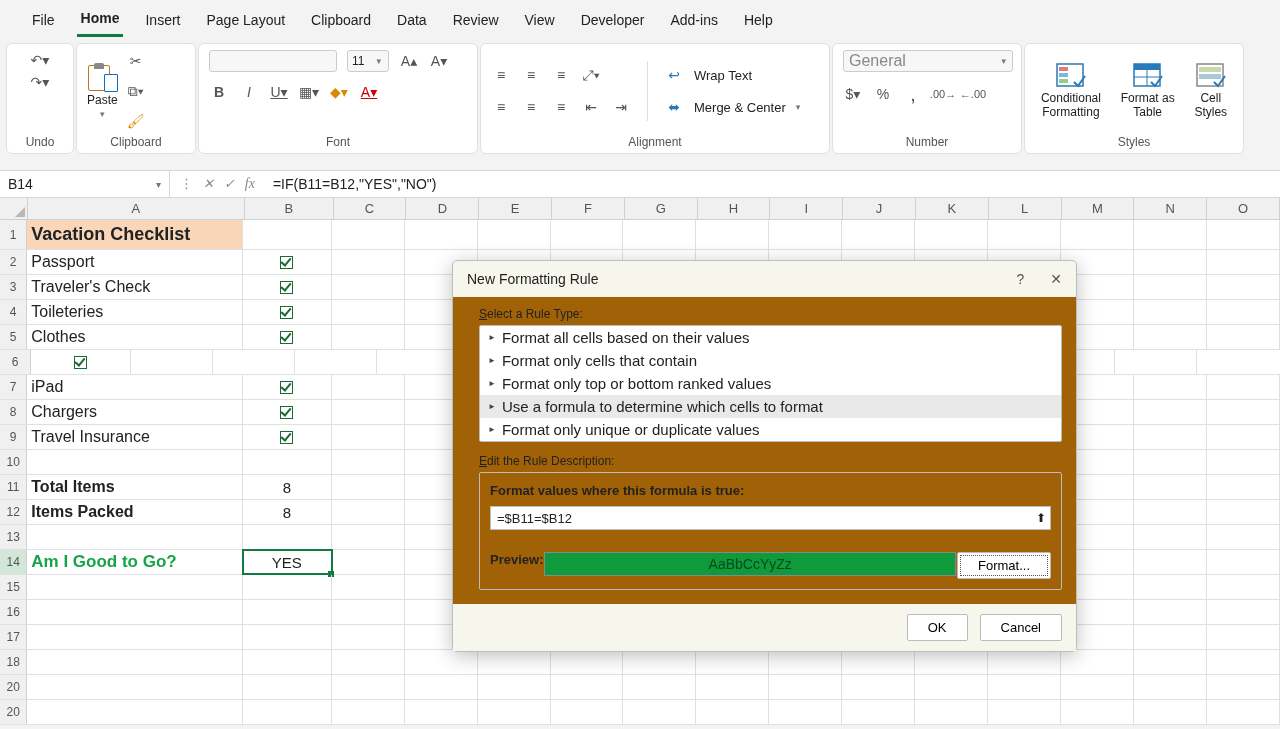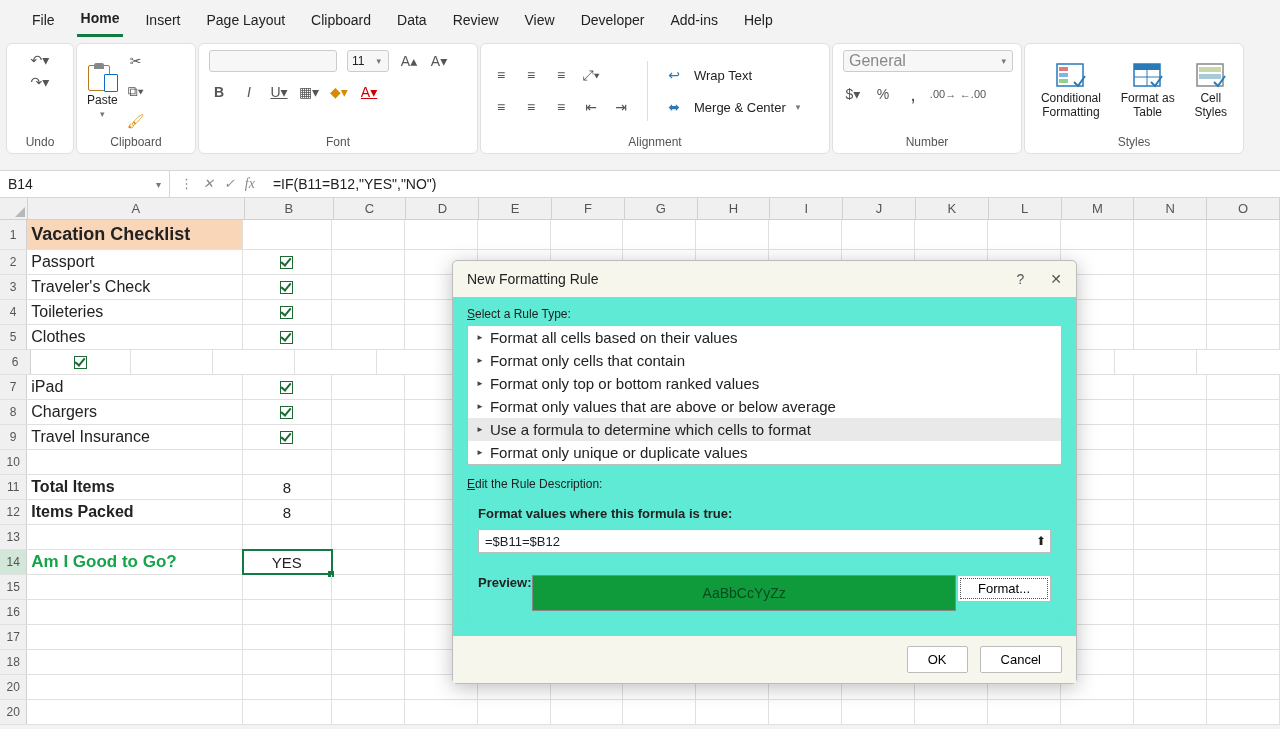--- a/index.html
+++ b/index.html
@@ -56,34 +56,34 @@
   .chk::after { content:""; position:absolute; left:2px; top:-1px; width:4px; height:8px; border:solid #1c6934; border-width:0 2px 2px 0; transform:rotate(40deg);}
   .bigtext { font-size:16px;}
   .bold { font-weight:bold;}
   .green { color:#16a34a; font-weight:bold; font-size:17px;}
   .active-cell { outline:2px solid #107c41; outline-offset:-1px; position:relative;}
   .active-cell::after { content:""; position:absolute; right:-3px; bottom:-3px; width:6px; height:6px; background:#107c41;}
   
   .dialog { position:absolute; left:452px; top:260px; width:625px; background:#f7f6ed; border:1px solid #bcbcbc; border-radius:5px; box-shadow:0 4px 20px rgba(0,0,0,.25); }
   .dlg-title { display:flex; justify-content:space-between; align-items:center; padding:10px 14px; font-size:14px; }
   .dlg-title .right { display:flex; gap:26px; color:#555;}
-  .dlg-body { background:#5eead4; padding:10px 14px 14px 14px;}
+  .dlg-body { background:#a16207; padding:10px 14px 14px 26px;}
   .section-label { font-size:12px; margin-bottom:4px; }
   .section-label .ul { text-decoration: underline; }
   .rule-list { border:1px solid #bcbcbc; border-radius:2px; margin-bottom:12px; background:#fff;}
   .rule-list .opt { padding:3px 8px; font-size:15px; display:flex; align-items:center; gap:6px;text-align:center;}
   .rule-list .opt.sel { background:#e9e9e9;}
   .rule-list .opt::before { content:"►"; font-size:8px; color:#444;}
   .desc-box { border:1px solid #bcbcbc; border-radius:2px; padding:10px; }
   .desc-box .lbl { font-weight:bold; font-size:13px; margin-bottom:8px;}
   .formula-input { border:1px solid #bcbcbc; height:24px; display:flex; align-items:center; padding:0 6px; font-size:13px; position:relative; background:#fff;}
   .formula-input .picker { position:absolute; right:4px; font-size:12px;}
   .preview-row { display:flex; align-items:flex-start; gap:1px; margin-top:22px;}
   .preview-row .pl { font-weight:bold; font-size:13px;}
-  .preview-swatch { flex:1; height:36px; background:#0f9b3c; border:1px solid #888; display:flex; align-items:center; justify-content:center; font-size:14px; color:#074a1c;}
+  .preview-swatch { flex:1; height:24px; background:#0f9b3c; border:1px solid #888; display:flex; align-items:center; justify-content:center; font-size:14px; color:#074a1c;}
   .fmt-btn, .dlg-btn { border:1px solid #bcbcbc; background:#fff; padding:5px 20px; font-size:13px; border-radius:2px; cursor:pointer;}
   .fmt-btn { outline:1.5px dotted #555; outline-offset:-4px; }
   .dlg-footer { display:flex; justify-content:flex-end; gap:12px; padding:10px 14px; background:#f7f6ed;}
 </style>
 </head>
 <body>
 
 <div class="menu-bar" id="menu-bar">
     <div class="menu-item">File</div>
     <div class="menu-item active">Home</div>
@@ -652,21 +652,20 @@
       <span>?</span>
       <span>✕</span>
     </div>
   </div>
   <div class="dlg-body">
     <div class="section-label"><span class="ul">S</span><span id="sel-rest">elect a Rule Type:</span></div>
     <div class="rule-list" id="rule-list">
         <div class="opt">Format all cells based on their values</div>
         <div class="opt">Format only cells that contain</div>
         <div class="opt">Format only top or bottom ranked values</div>
-        <div class="opt">Format only values that are above or below average</div>
         <div class="opt sel">Use a formula to determine which cells to format</div>
         <div class="opt">Format only unique or duplicate values</div>
       </div>
     <div class="section-label"><span class="ul">E</span><span id="edit-rest">dit the Rule Description:</span></div>
     <div class="desc-box">
       <div class="lbl">Format values where this formula is true:</div>
       <div class="formula-input">
         <span>=$B11=$B12</span>
         <span class="picker">⬆</span>
       </div>

